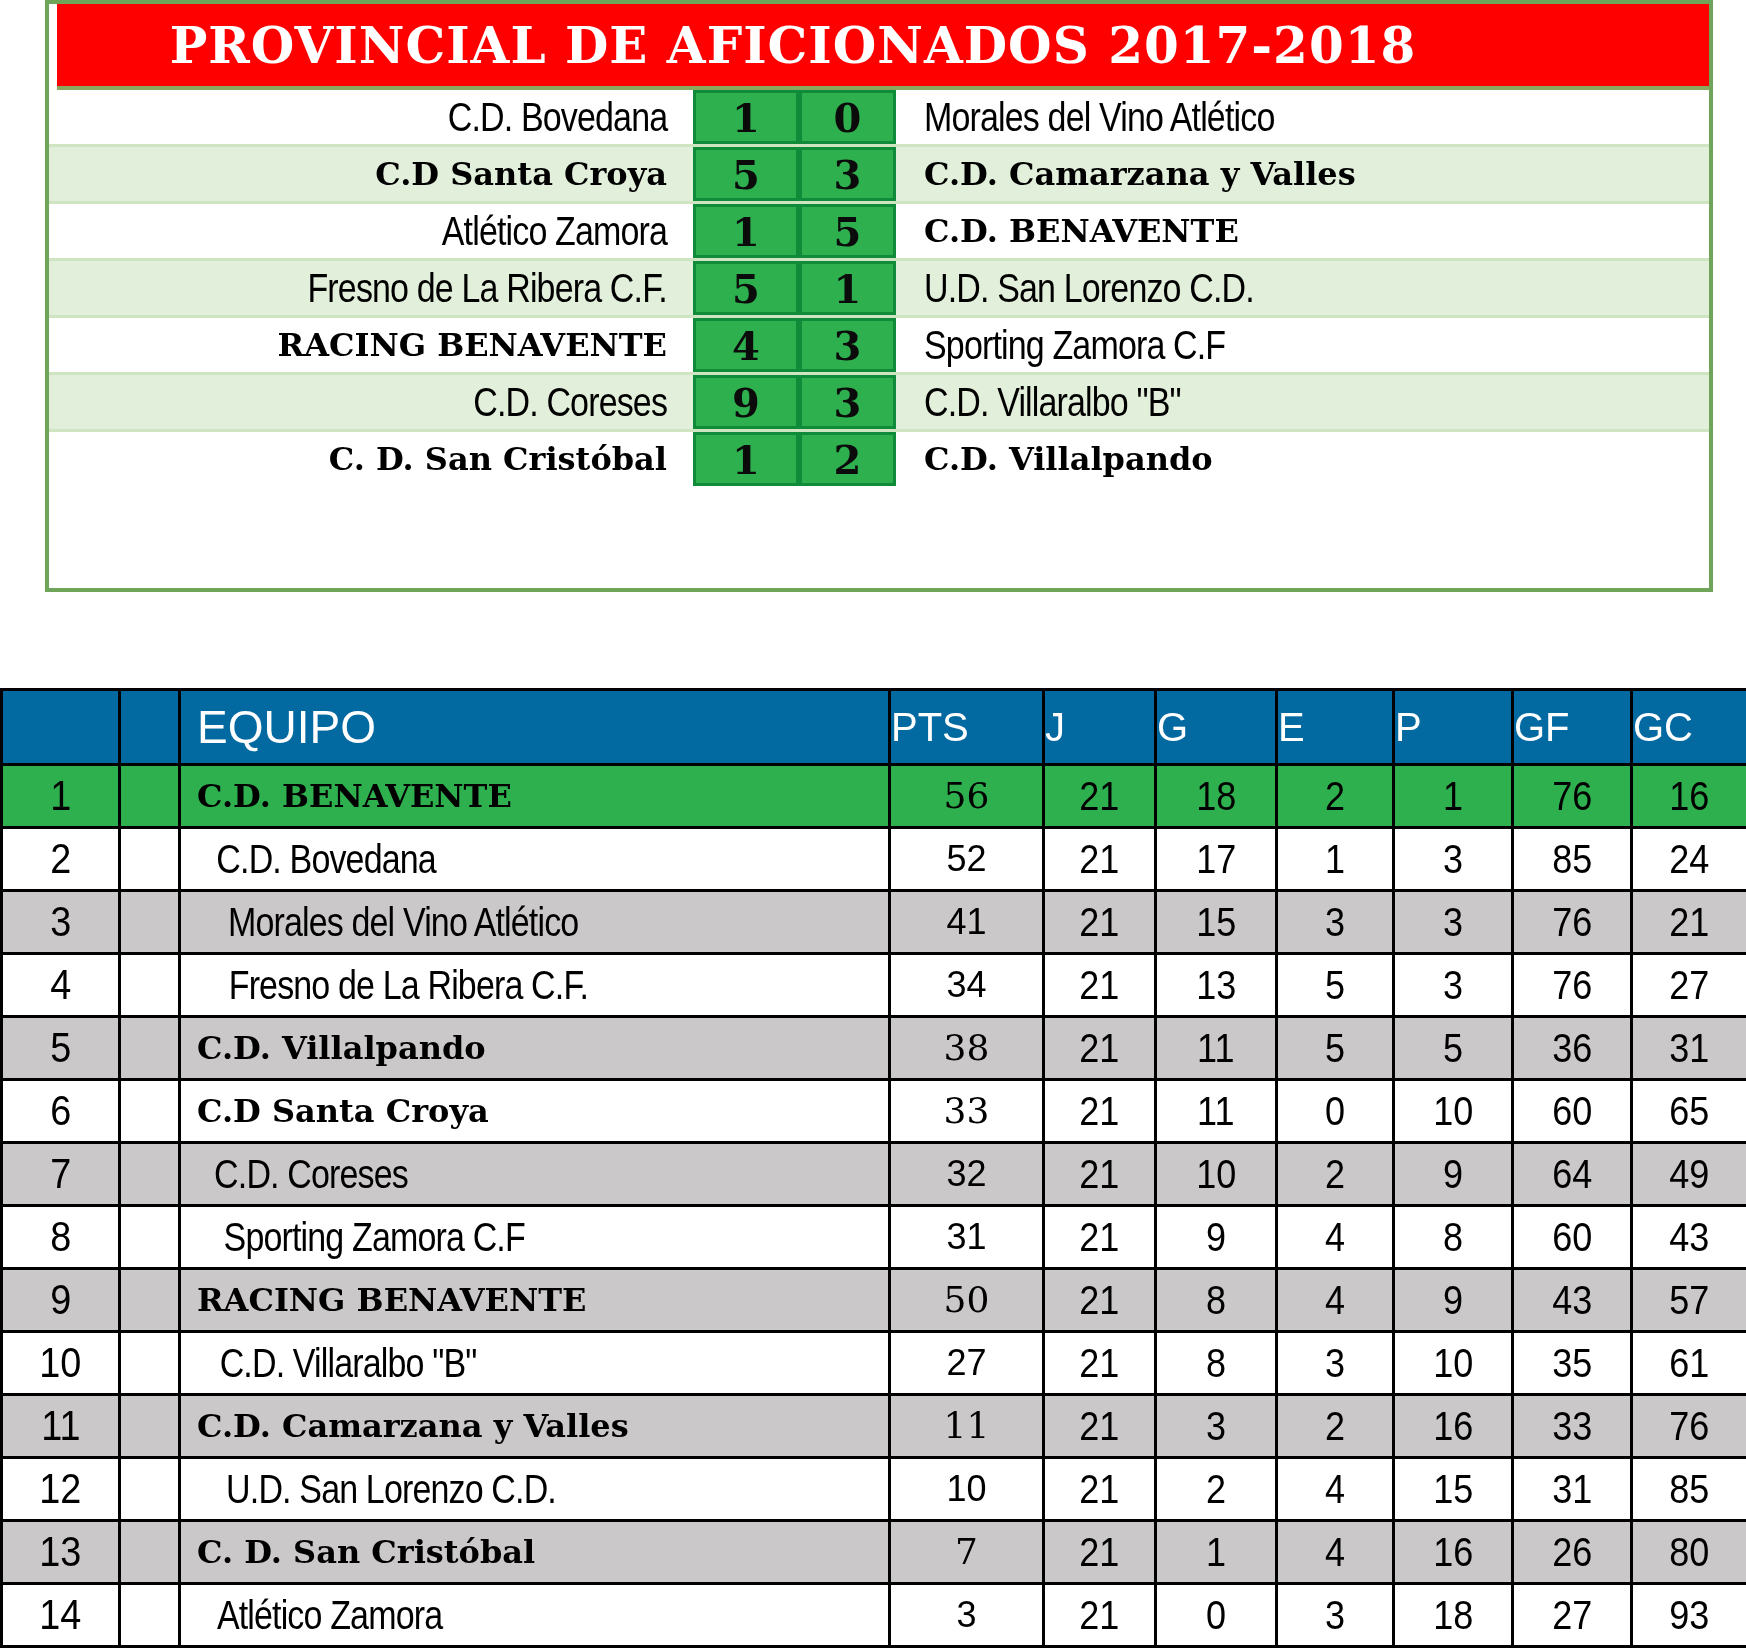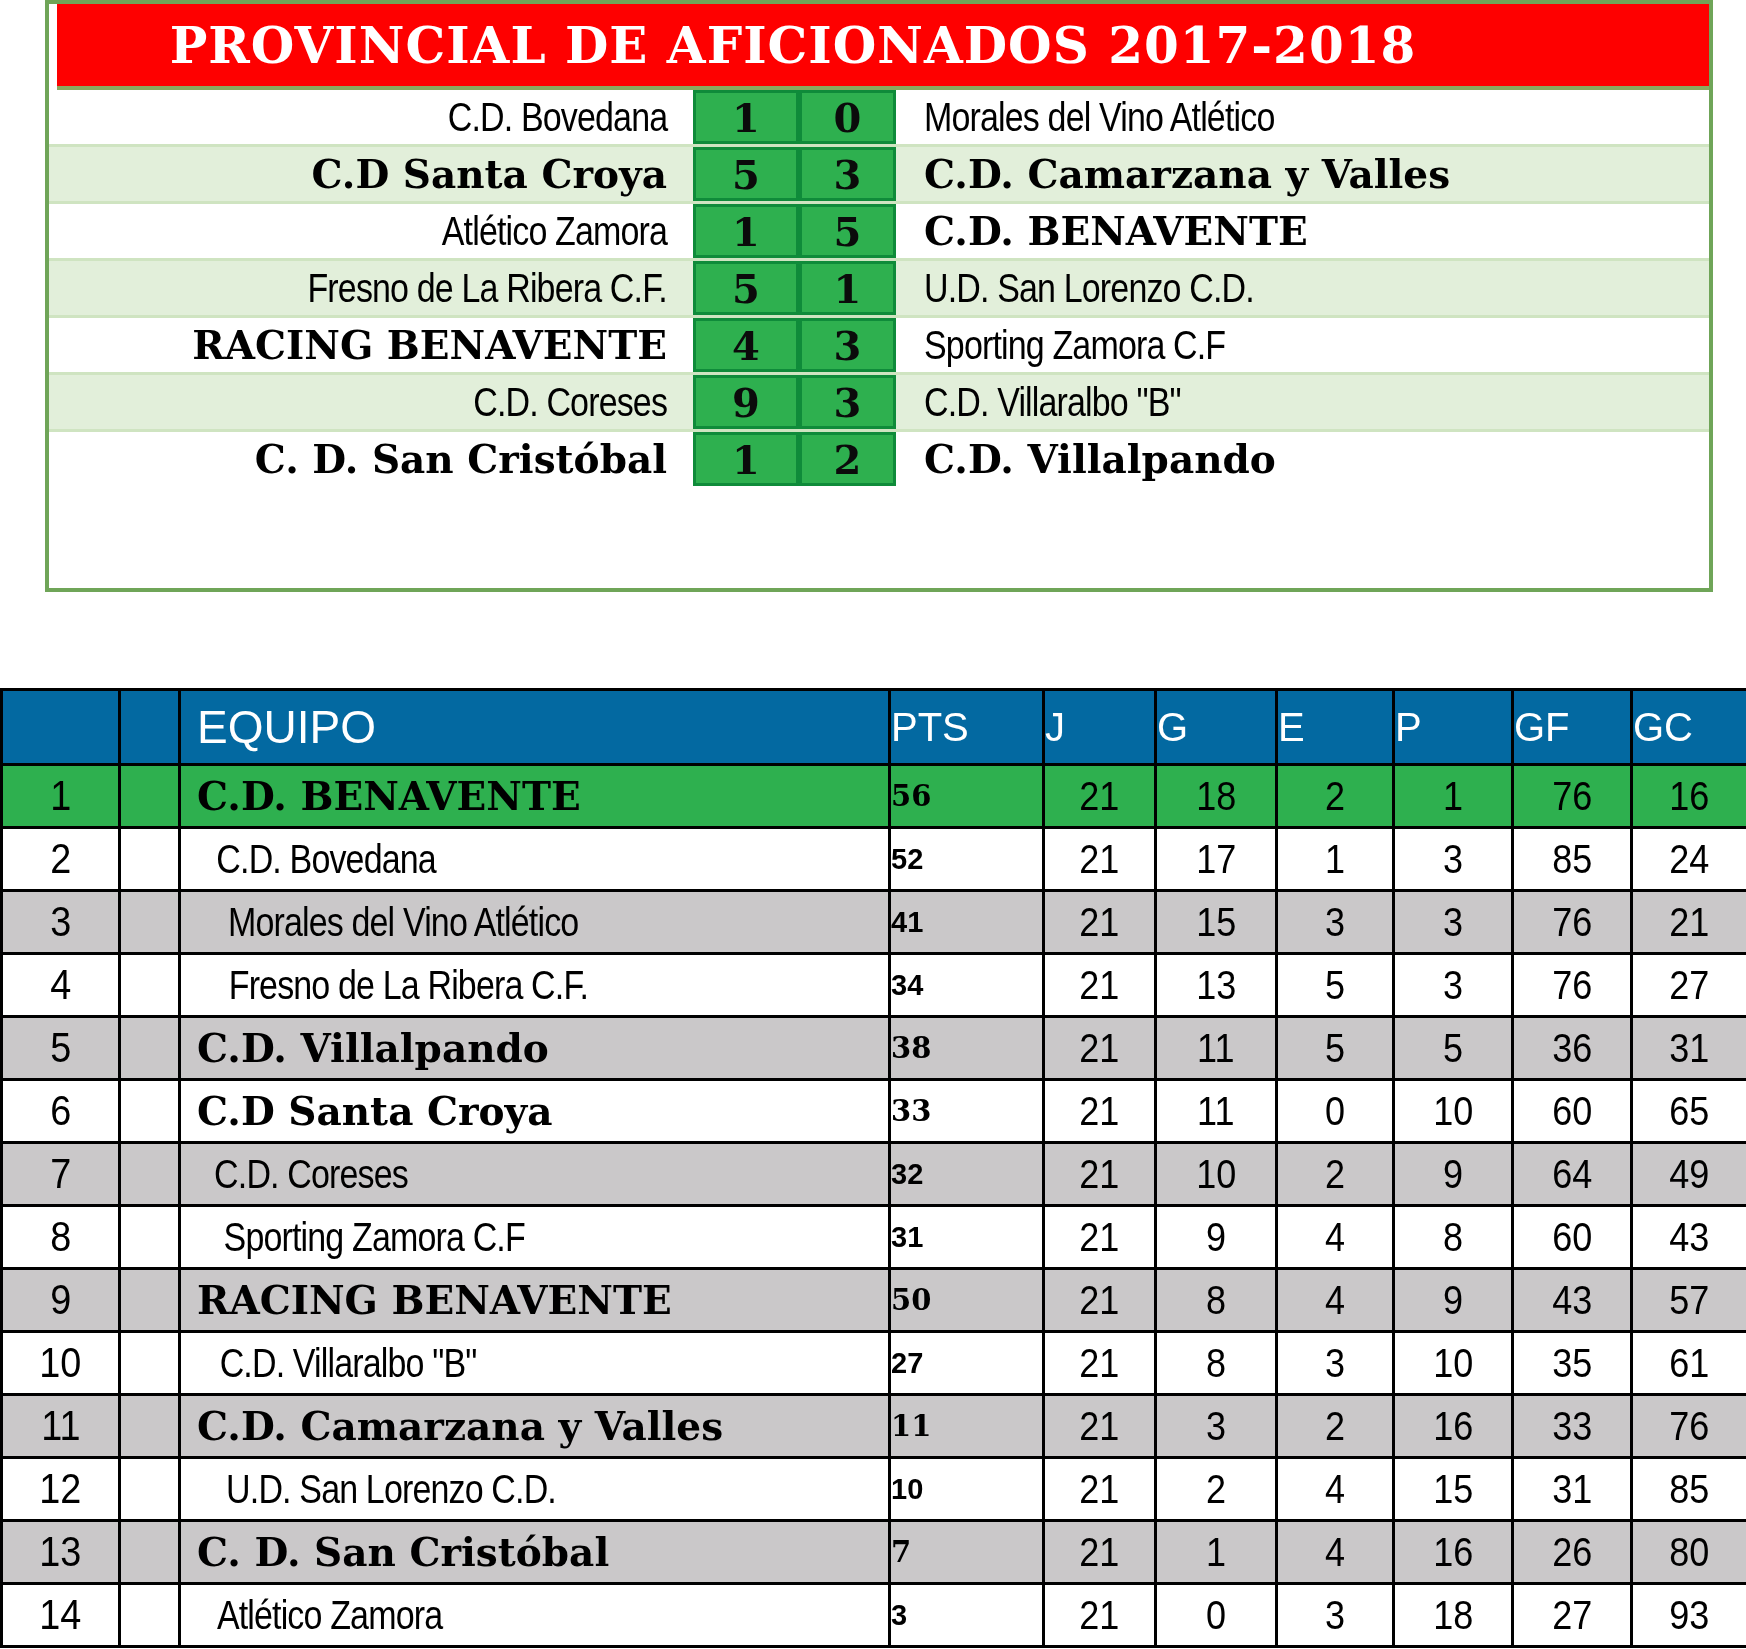--- a/index.html
+++ b/index.html
@@ -26,36 +26,36 @@
   .match-row .score{width:106px;box-sizing:border-box;background:#2eb04f;border:3px solid #0f8b3a;
                     display:flex;align-items:center;justify-content:center;
                     font-family:"DejaVu Serif",serif;font-weight:bold;font-size:40px;color:#0b0b0b;}
   .match-row .score.s2{width:97px;}
   .match-row .away{flex:1;display:flex;align-items:center;padding-left:28px;overflow:hidden;}
   .team{font-size:40px;white-space:nowrap;}
   .team.n{font-family:"Liberation Sans",sans-serif;display:inline-block;
           transform:scaleX(.85);letter-spacing:-1px;}
   .home .team.n{transform-origin:right center;}
   .away .team.n{transform-origin:left center;}
-  .team.b{font-family:"DejaVu Serif",serif;font-weight:bold;font-size:39px;}
+  .team.b{font-family:"DejaVu Serif",serif;font-weight:bold;font-size:32px;}
 
   
   table.standings{position:absolute;left:0;top:688px;width:1746px;border-collapse:collapse;
                   table-layout:fixed;background:#fff;}
   .standings th,.standings td{border:3px solid #000;padding:0;overflow:hidden;white-space:nowrap;}
   .standings thead tr{height:75px;background:#0369a1;color:#ffffff;}
   .standings th{font-weight:normal;font-size:40px;text-align:left;}
   .standings th.equipo{text-align:left;padding-left:16px;font-size:46px;}
   .standings tbody tr{height:63px;}
   tr.white{background:#ffffff;} tr.gray{background:#cac8c9;} tr.green{background:#2eb04f;}
   td.rank{text-align:center;font-size:42px;}
   td.rank span{display:inline-block;transform:scaleX(.9);}
   td.team-td{text-align:left;padding-left:16px;}
   td.team-td .team{vertical-align:middle;}
-  td.pts{text-align:left;font-weight:bold;font-size:29px;}
+  td.pts{text-align:center;font-weight:normal;font-size:36px;}
   tr.boldrow td.pts span{font-family:"DejaVu Serif",serif;}
   td.stat{text-align:center;font-size:40px;}
   td.stat span{display:inline-block;transform:scaleX(.9);}
 </style>
 </head>
 <body>
 
 <div class="page">
 
   <section class="results">

